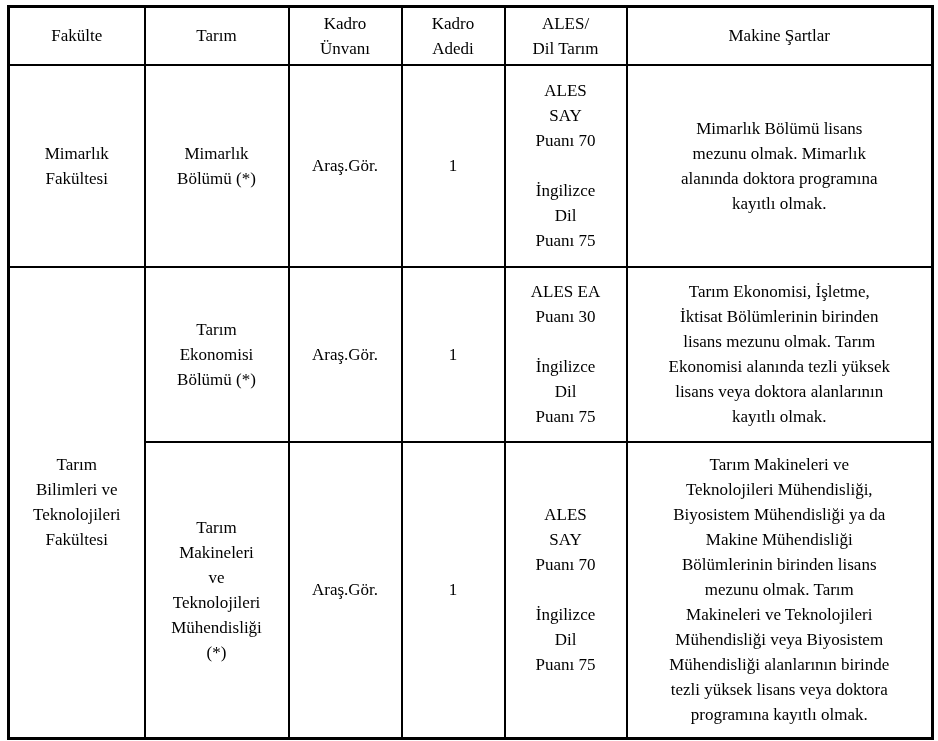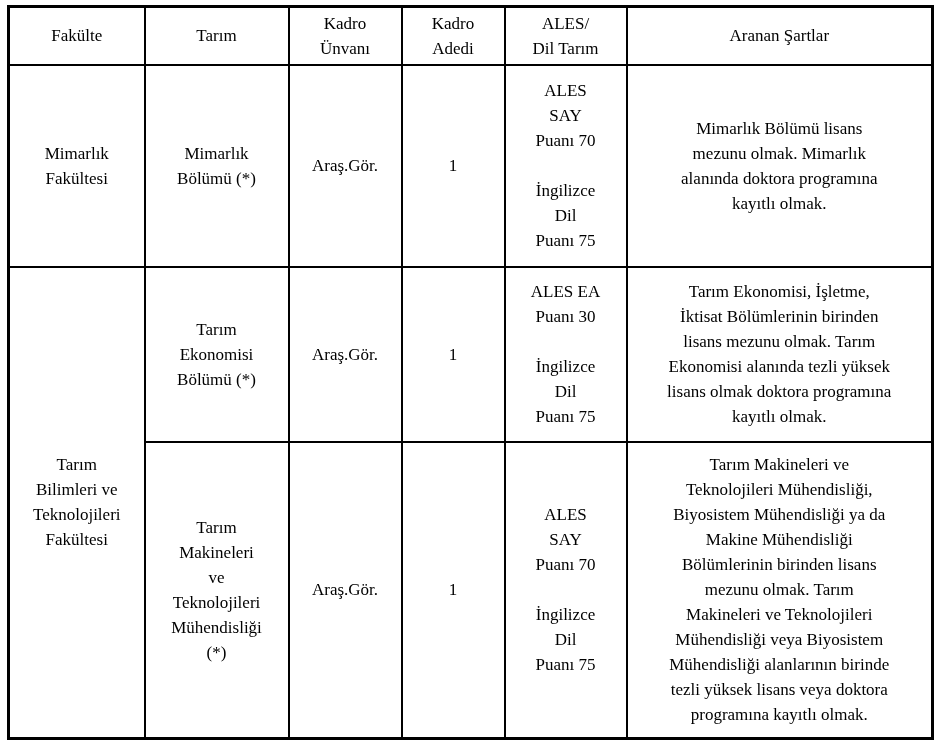--- a/index.html
+++ b/index.html
@@ -61,21 +61,21 @@
     <thead>
       <tr class="h-header">
         <th>Fakülte</th>
         <th>Tarım</th>
         <th>Kadro
 Ünvanı</th>
         <th>Kadro
 Adedi</th>
         <th>ALES/
 Dil Tarım</th>
-        <th>Aranan Şartlar</th>
+        <th>Makine Şartlar</th>
       </tr>
     </thead>
     <tbody>
       <tr class="h-row1">
         <td>Mimarlık
 Fakültesi</td>
         <td>Mimarlık
 Bölümü (*)</td>
         <td>Araş.Gör.</td>
         <td>1</td>
@@ -104,21 +104,21 @@
         <td>ALES EA
 Puanı 30
 
 İngilizce
 Dil
 Puanı 75</td>
         <td class="sartlar">Tarım Ekonomisi, İşletme,
 İktisat Bölümlerinin birinden
 lisans mezunu olmak. Tarım
 Ekonomisi alanında tezli yüksek
-lisans olmak doktora programına
+lisans veya doktora alanlarının
 kayıtlı olmak.</td>
       </tr>
       <tr class="h-row3">
         <td>Tarım
 Makineleri
 ve
 Teknolojileri
 Mühendisliği
 (*)</td>
         <td>Araş.Gör.</td>

